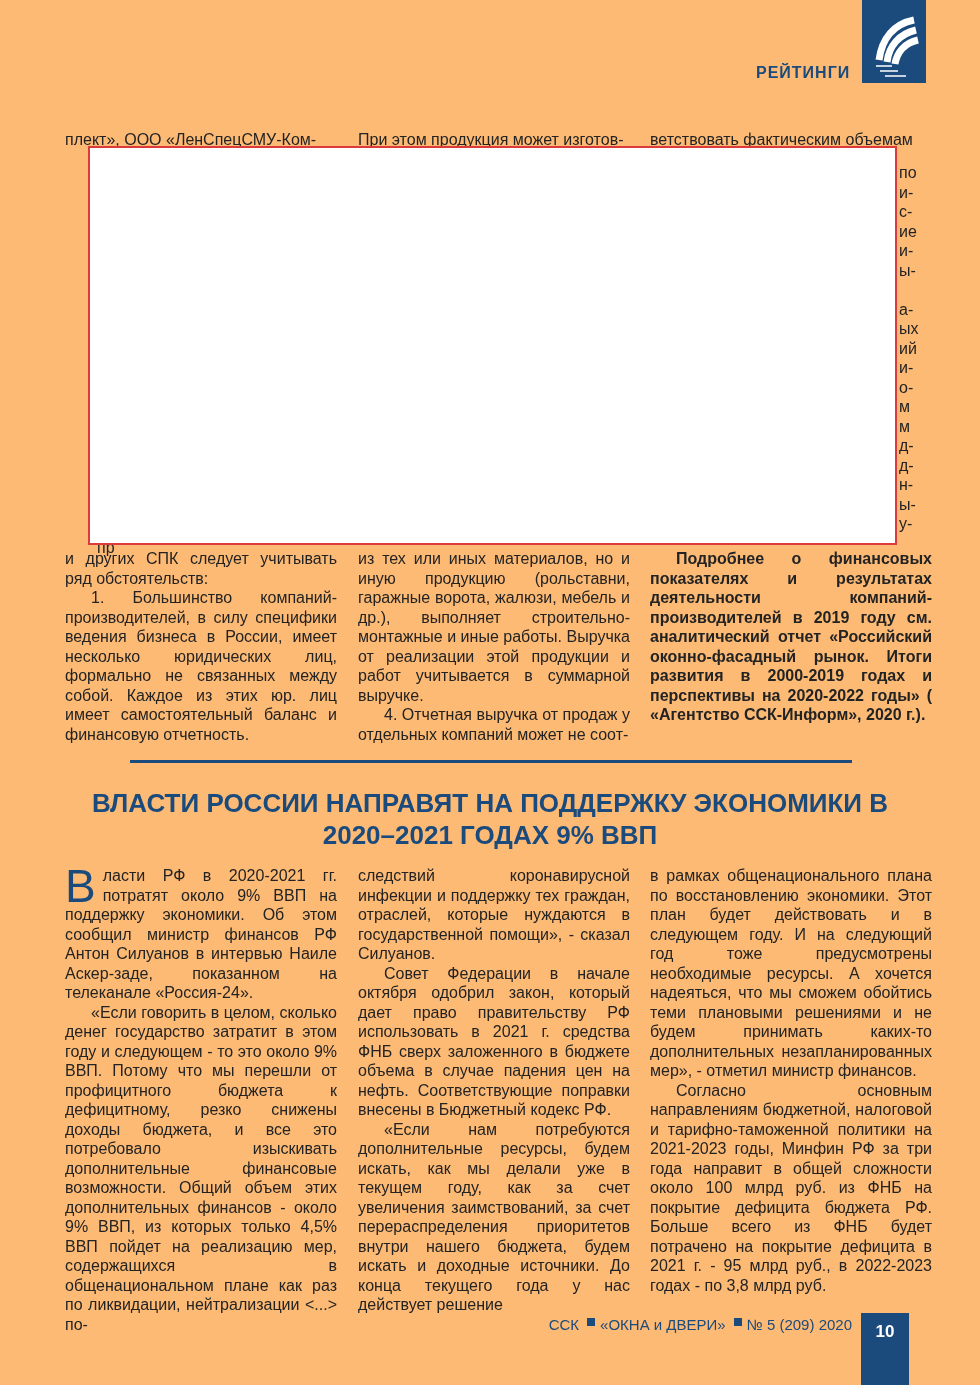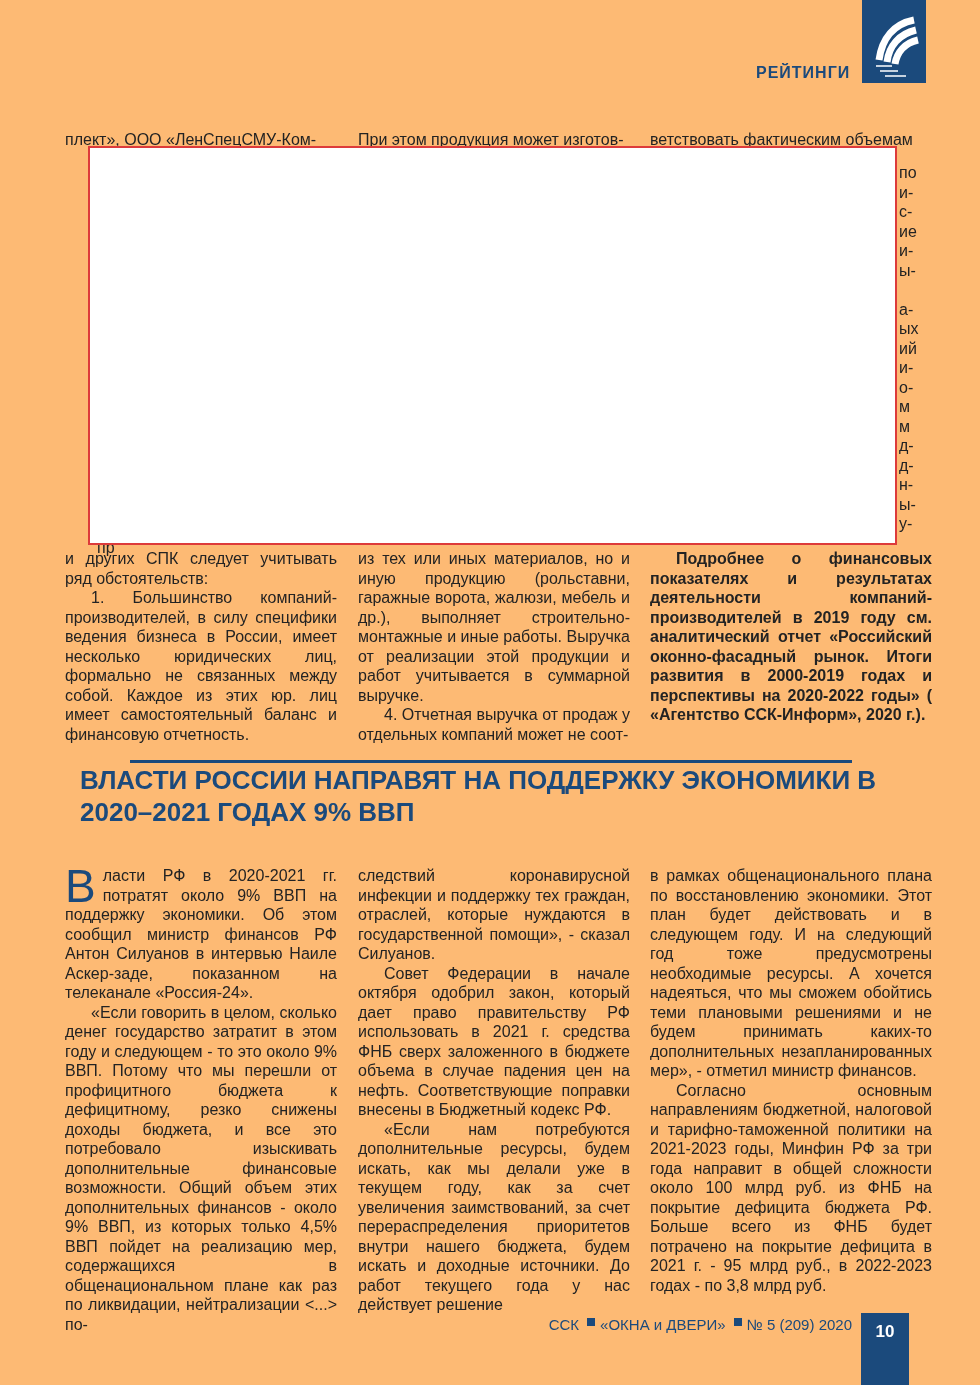--- a/index.html
+++ b/index.html
@@ -35,21 +35,21 @@
   .covered-cols { top:549px; }
   .article-cols { top:866px; }
   .dropcap {
     float:left; color:#1b4a7c; font-size:46px; line-height:37px;
     padding:2px 7px 0 0; font-weight:400;
   }
   p.noindent { text-indent:0 !important; }
   
   .rule { position:absolute; left:130px; top:760px; width:722px; height:3px; background:#1b4a7c; }
   .headline {
-    position:absolute; left:80px; top:764px; width:820px; 
+    position:absolute; left:80px; top:787px; width:820px; text-align:center;
     color:#1b4a7c; font-size:26px; line-height:32px; font-weight:bold;
   }
   
   .footer-text {
     position:absolute; top:1316px; left:0; width:852px; text-align:right;
     color:#1b4a7c; font-size:15px;
   }
   .sq { display:inline-block; width:8px; height:8px; background:#1b4a7c; margin:0 5px 0 8px; vertical-align:4px; }
   .page-num {
     position:absolute; left:861px; top:1313px; width:48px; height:72px;
@@ -138,21 +138,21 @@
 
   <div class="col c1 article-cols">
     <p class="noindent"><span class="dropcap">В</span><span>ласти РФ в 2020-2021 гг. потратят около 9% ВВП на поддержку экономики. Об этом сообщил министр финансов РФ Антон Силуанов в интервью Наиле Аскер-заде, показанном на телеканале «Россия-24».</span></p>
 
   <p>«Если говорить в целом, сколько денег государство затратит в этом году и следующем - то это около 9% ВВП. Потому что мы перешли от профицитного бюджета к дефицитному, резко снижены доходы бюджета, и все это потребовало изыскивать дополнительные финансовые возможности. Общий объем этих дополнительных финансов - около 9% ВВП, из которых только 4,5% ВВП пойдет на реализацию мер, содержащихся в общенациональном плане как раз по ликвидации, нейтрализации &lt;...&gt; по-</p>
     </div>
   <div class="col cont c2 article-cols">
 
   <p>следствий коронавирусной инфекции и поддержку тех граждан, отраслей, которые нуждаются в государственной помощи», - сказал Силуанов.</p>
       <p>Совет Федерации в начале октября одобрил закон, который дает право правительству РФ использовать в 2021 г. средства ФНБ сверх заложенного в бюджете объема в случае падения цен на нефть. Соответствующие поправки внесены в Бюджетный кодекс РФ.</p>
-      <p>«Если нам потребуются дополнительные ресурсы, будем искать, как мы делали уже в текущем году, как за счет увеличения заимствований, за счет перераспределения приоритетов внутри нашего бюджета, будем искать и доходные источники. До работ текущего года у нас действует решение</p>
+      <p>«Если нам потребуются дополнительные ресурсы, будем искать, как мы делали уже в текущем году, как за счет увеличения заимствований, за счет перераспределения приоритетов внутри нашего бюджета, будем искать и доходные источники. До конца текущего года у нас действует решение</p>
     </div>
   <div class="col cont c3 article-cols">
 
   <p>в рамках общенационального плана по восстановлению экономики. Этот план будет действовать и в следующем году. И на следующий год тоже предусмотрены необходимые ресурсы. А хочется надеяться, что мы сможем обойтись теми плановыми решениями и не будем принимать каких-то дополнительных незапланированных мер», - отметил министр финансов.</p>
       <p>Согласно основным направлениям бюджетной, налоговой и тарифно-таможенной политики на 2021-2023 годы, Минфин РФ за три года направит в общей сложности около 100 млрд руб. из ФНБ на покрытие дефицита бюджета РФ. Больше всего из ФНБ будет потрачено на покрытие дефицита в 2021 г. - 95 млрд руб., в 2022-2023 годах - по 3,8 млрд руб.</p>
     </div>
 
   <div class="footer-text">
     <span>ССК</span><span class="sq"></span><span>«ОКНА и ДВЕРИ»</span><span class="sq"></span><span>№ 5 (209) 2020</span>
   </div>

